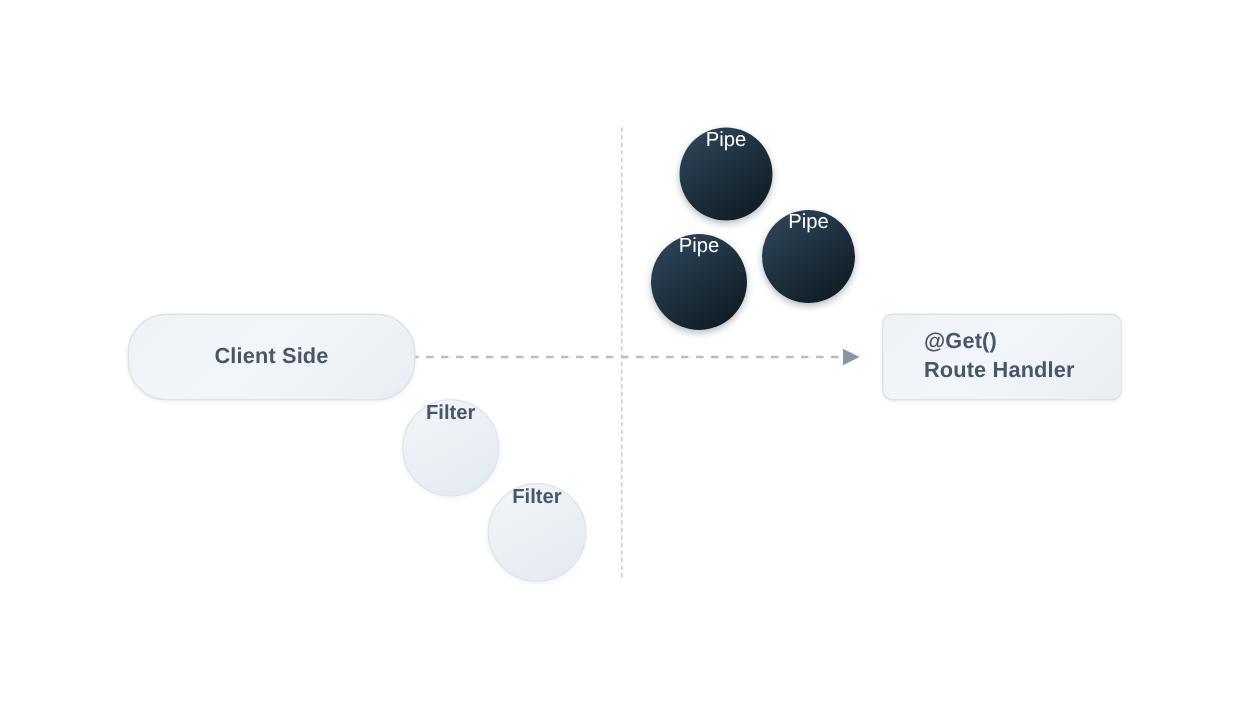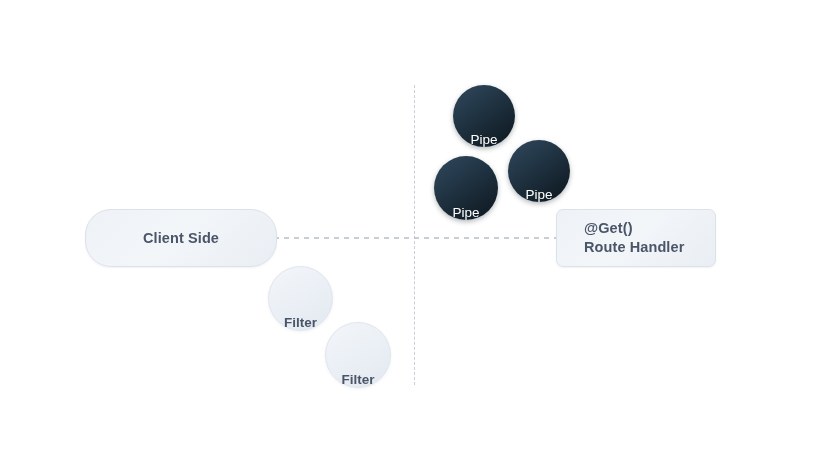--- a/index.html
+++ b/index.html
@@ -53,39 +53,39 @@
     left: 85px;
     top: 209px;
     width: 192px;
     height: 58px;
     justify-content: center;
     text-align: center;
     font-weight: 600;
     border-radius: 26px;
   }
   .box-handler {
-    left: 556px;
+    left: 588px;
     top: 209px;
     width: 160px;
     height: 58px;
     justify-content: flex-start;
     padding-left: 27px;
     font-weight: 700;
     line-height: 1.33;
   }
   .box-handler .hl {
     display: block;
   }
 
   
   .circle {
     position: absolute;
     border-radius: 50%;
     display: flex;
-    align-items: flex-end;
+    align-items: flex-start;
     justify-content: center;
     box-sizing: border-box;
   }
   .circle-pipe {
     background: linear-gradient(145deg, #32495c 0%, #24394a 32%, #16242f 72%, #0c1821 100%);
     color: #ffffff;
     font-size: 13.5px;
     font-weight: 500;
     box-shadow: 0 2px 5px rgba(13, 25, 34, 0.30);
   }

